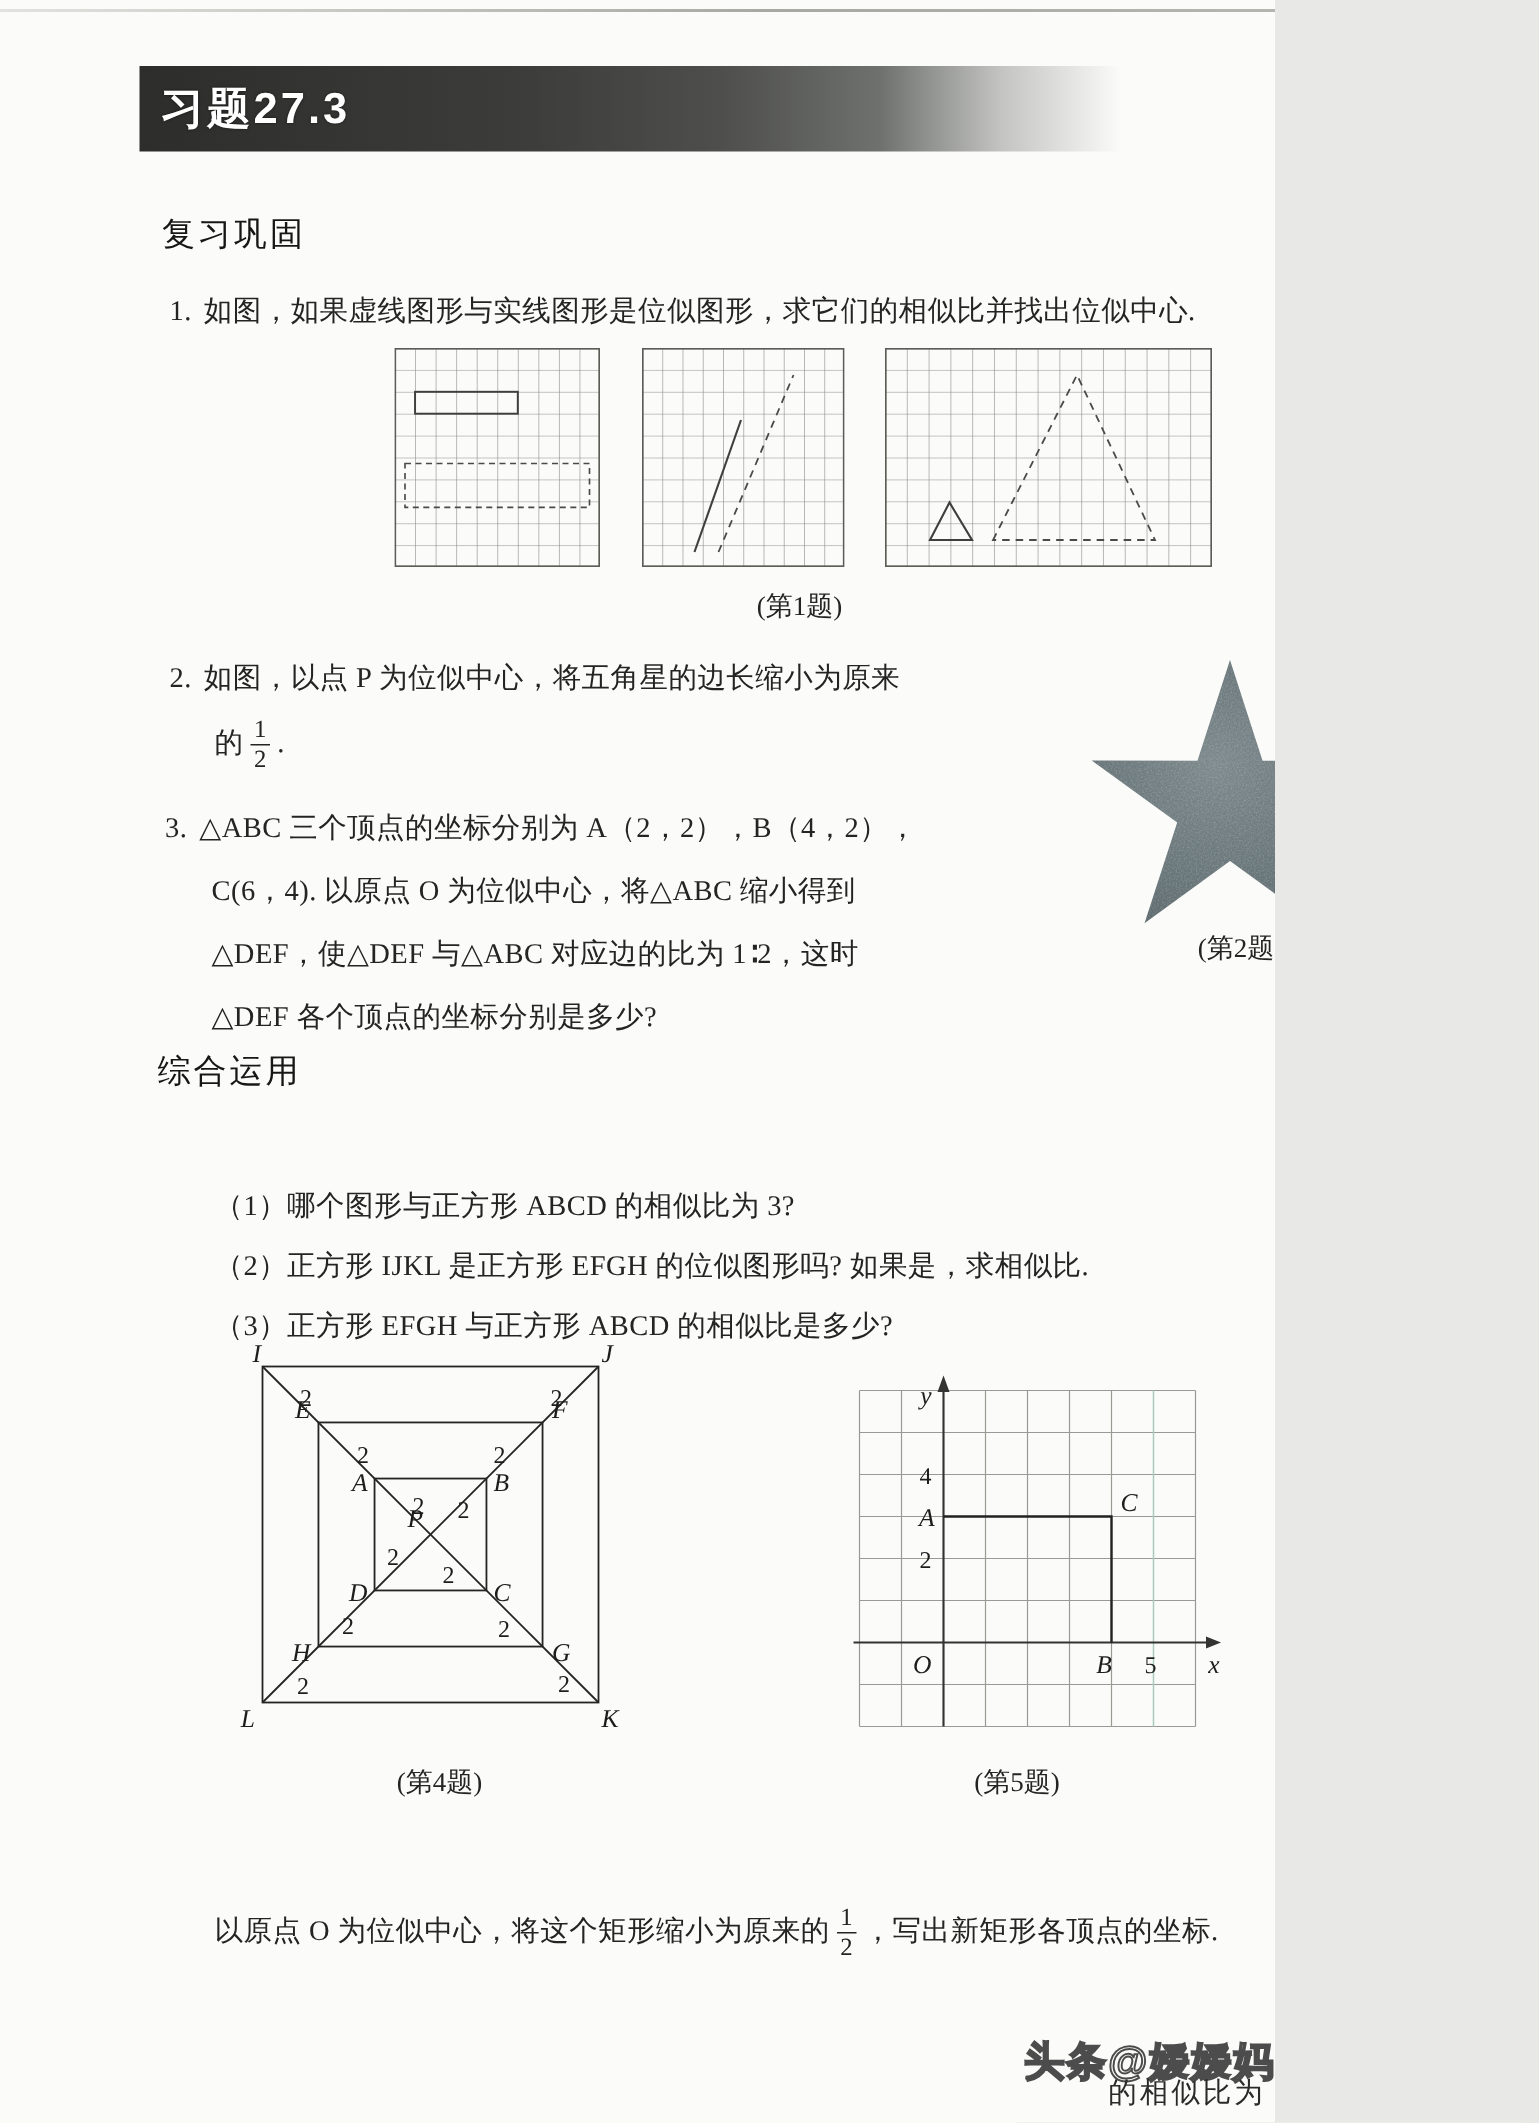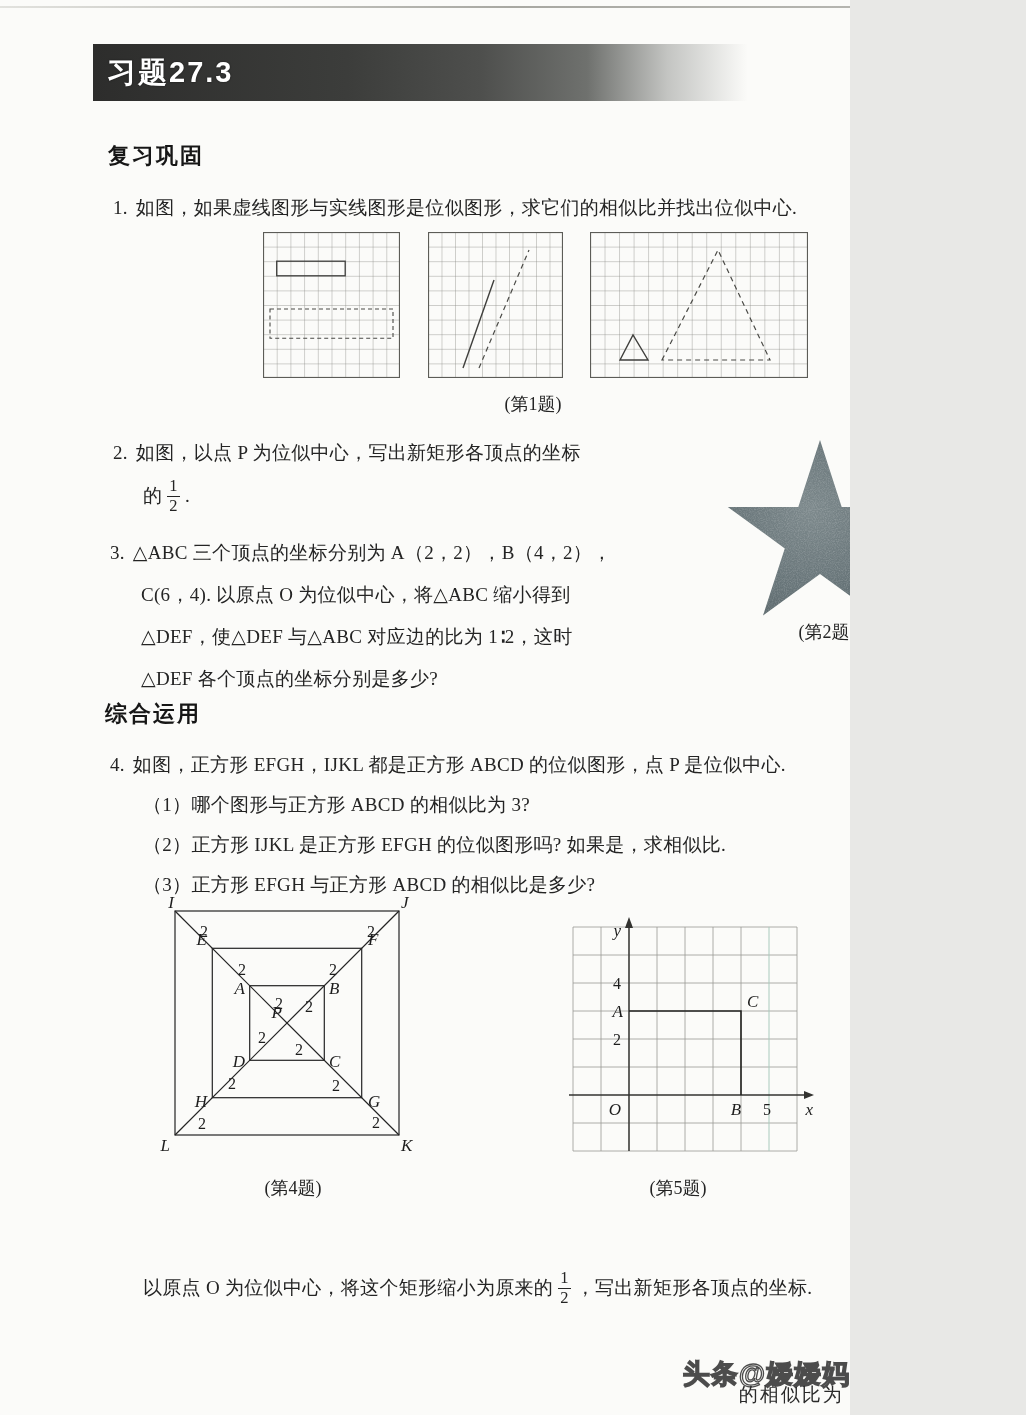--- a/index.html
+++ b/index.html
@@ -8,21 +8,21 @@
   .topline{position:absolute;left:0;top:6px;width:100%;height:2px;
            background:linear-gradient(90deg,#e2e2de,#a8a8a2 60%,#b5b5b0);}
   .banner{position:absolute;left:93px;top:44px;width:668px;height:57px;
           background:linear-gradient(90deg,#2d2d2c 0%,#3c3d3b 38%,#4e4f4d 58%,#6f716e 74%,
                      rgba(150,152,149,.55) 86%,rgba(255,255,255,0) 98%);
           display:flex;align-items:center;}
   .banner-title{font-family:"Liberation Sans","DejaVu Sans",sans-serif;font-weight:bold;
                 font-size:29px;color:#ffffff;padding-left:14px;letter-spacing:2px;
                 text-shadow:0 0 2px rgba(0,0,0,.6);}
   .h2{position:absolute;font-family:"Liberation Sans","DejaVu Sans",sans-serif;
-      font-weight:bold;font-size:22px;color:#161616;letter-spacing:2px;}
+      font-weight:normal;font-size:22px;color:#161616;letter-spacing:2px;}
   .para{position:absolute;font-size:19px;line-height:1.35;color:#242424;
         letter-spacing:.3px;white-space:nowrap;}
   .pno{margin-right:8px;}
   .cap{position:absolute;width:140px;text-align:center;font-size:18px;color:#242424;}
   .fig{position:absolute;}
   .fracline{display:flex;align-items:center;height:52px;}
   .frac{display:inline-flex;flex-direction:column;align-items:center;
         font-size:16.5px;line-height:1.12;margin:0 5px;}
   .frac .den{border-top:1.4px solid #242424;padding:0 2px;}
   .pdot{position:absolute;width:5px;height:5px;border-radius:50%;background:#1c1c1c;}
@@ -88,21 +88,21 @@
     </defs>
     <rect x="0" y="0" width="218" height="146" fill="url(#g3)"></rect>
     <rect x="0.5" y="0.5" width="217" height="145" fill="none" stroke="#5c5c57" stroke-width="1.2"></rect>
     <polygon points="30,128 43,103 58,128" fill="none" stroke="#3f3f3c" stroke-width="1.4"></polygon>
     <polygon points="72,128 128,18 180,128" fill="none" stroke="#4a4a46" stroke-width="1.2" stroke-dasharray="5 4"></polygon>
   </svg>
 
   <div class="cap" style="left:463px;top:392px">(第1题)</div>
 
   <div class="para" style="left:113px;top:440px">
-    <span class="pno">2.</span><span>如图，以点 P 为位似中心，写出新矩形各顶点的坐标</span>
+    <span class="pno">2.</span><span>如图，以点 P 为位似中心，将五角星的边长缩小为原来</span>
   </div>
   <div class="para fracline" style="left:143px;top:470px">
     <span>的</span>
     <span class="frac">
       <span class="num">1</span>
       <span class="den">2</span>
     </span>
     <span>.</span>
   </div>
 
@@ -128,23 +128,20 @@
 
   <div class="para" style="left:110px;top:540px">
     <span class="pno">3.</span><span>△ABC 三个顶点的坐标分别为 A（2，2），B（4，2），</span>
   </div>
   <div class="para" style="left:141px;top:582px">C(6，4). 以原点 O 为位似中心，将△ABC 缩小得到</div>
   <div class="para" style="left:141px;top:624px">△DEF，使△DEF 与△ABC 对应边的比为 1∶2，这时</div>
   <div class="para" style="left:141px;top:666px">△DEF 各个顶点的坐标分别是多少?</div>
 
   <div class="h2" style="left:105px;top:699px">综合运用</div>
 
-  <div class="para" style="left:110px;top:752px">
-    <span class="pno">4.</span><span>如图，正方形 EFGH，IJKL 都是正方形 ABCD 的位似图形，点 P 是位似中心.</span>
-  </div>
   <div class="para" style="left:143px;top:792px">（1）哪个图形与正方形 ABCD 的相似比为 3?</div>
   <div class="para" style="left:143px;top:832px">（2）正方形 IJKL 是正方形 EFGH 的位似图形吗? 如果是，求相似比.</div>
   <div class="para" style="left:143px;top:872px">（3）正方形 EFGH 与正方形 ABCD 的相似比是多少?</div>
 
   <svg class="fig" style="left:152px;top:893px" width="270" height="265" viewBox="0 0 270 265">
     <g fill="none" stroke="#242424" stroke-width="1.2">
       <rect x="23" y="18" width="224" height="224"></rect>
       <rect x="60.3" y="55.3" width="149.4" height="149.4"></rect>
       <rect x="97.7" y="92.7" width="74.6" height="74.6"></rect>
       <line x1="23" y1="18" x2="247" y2="242"></line>

